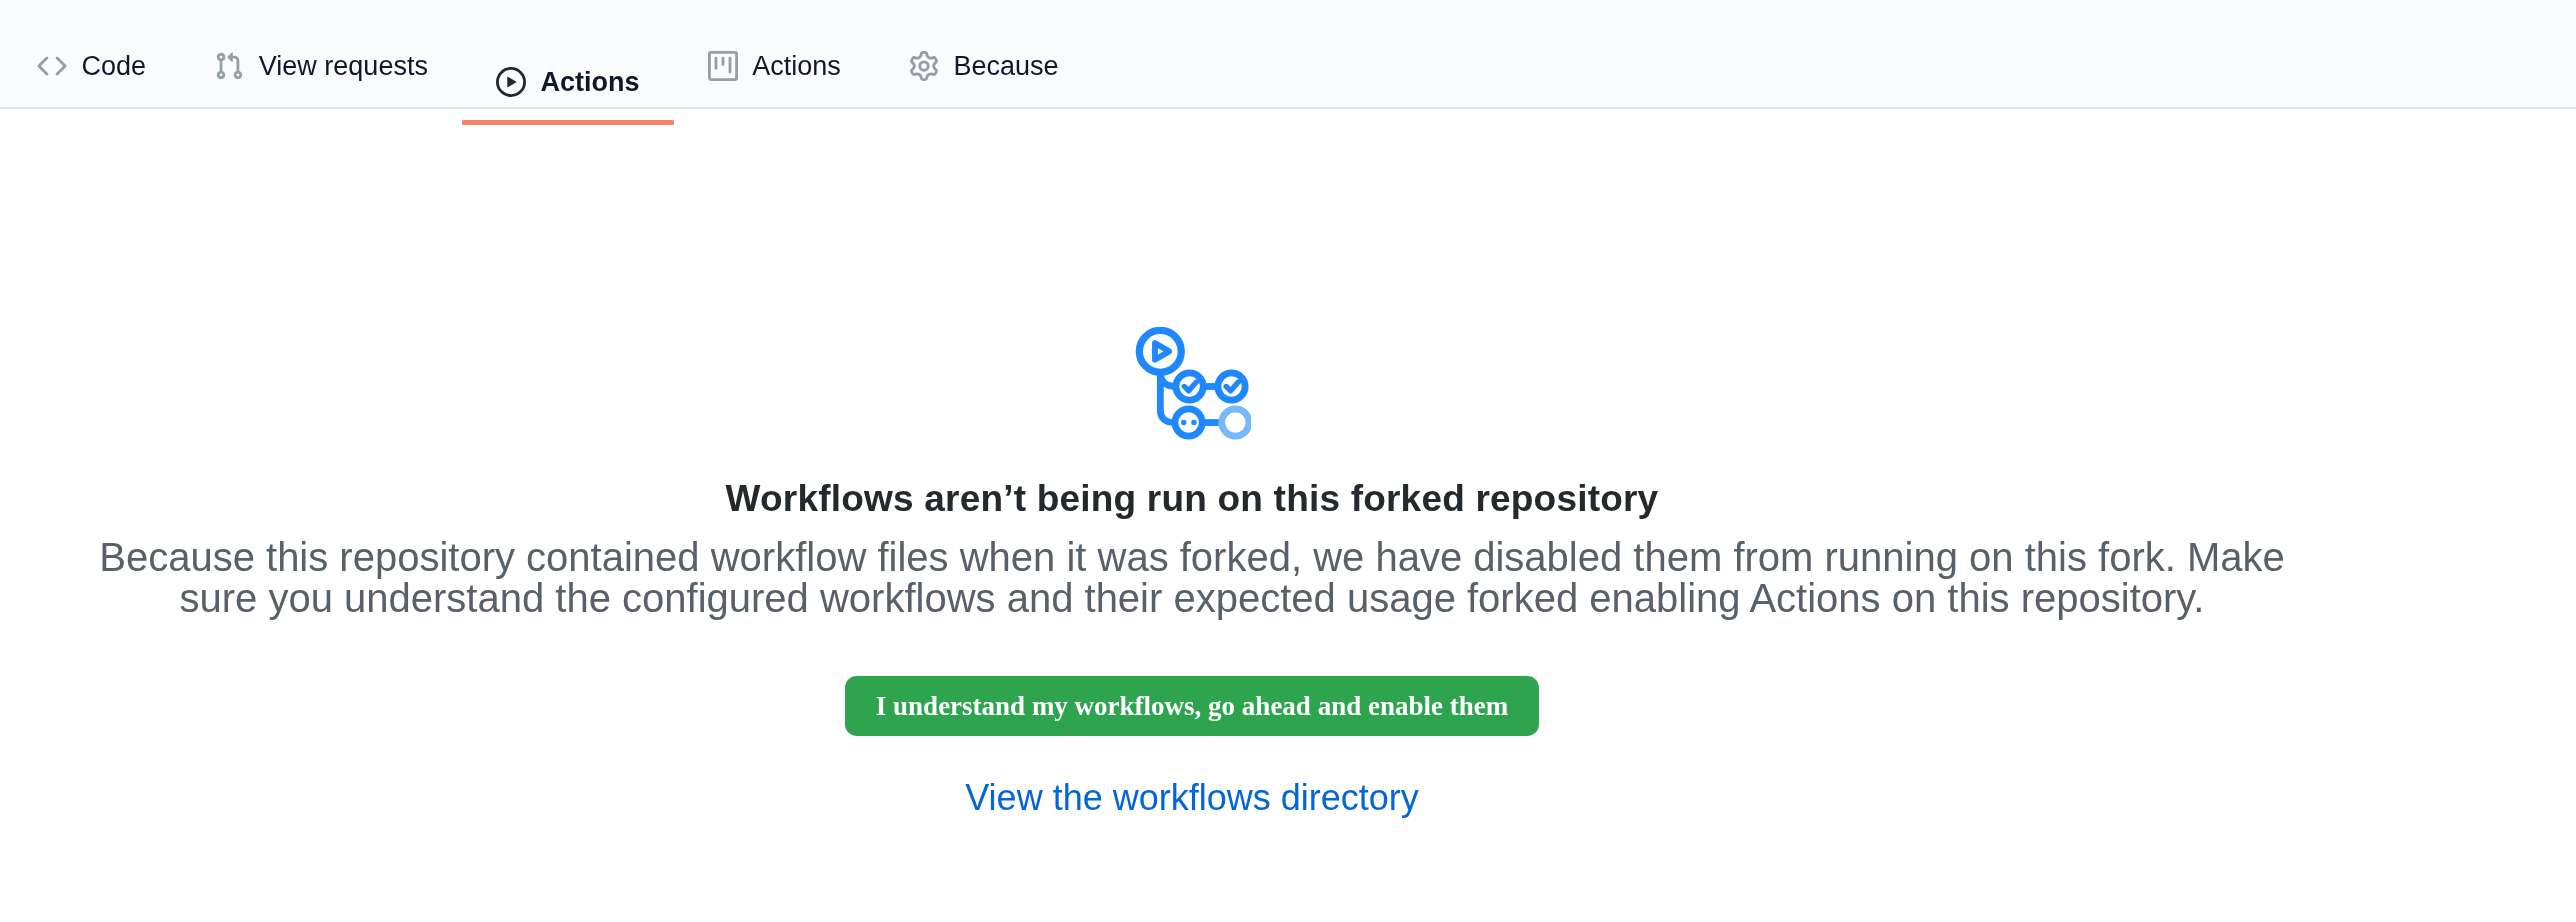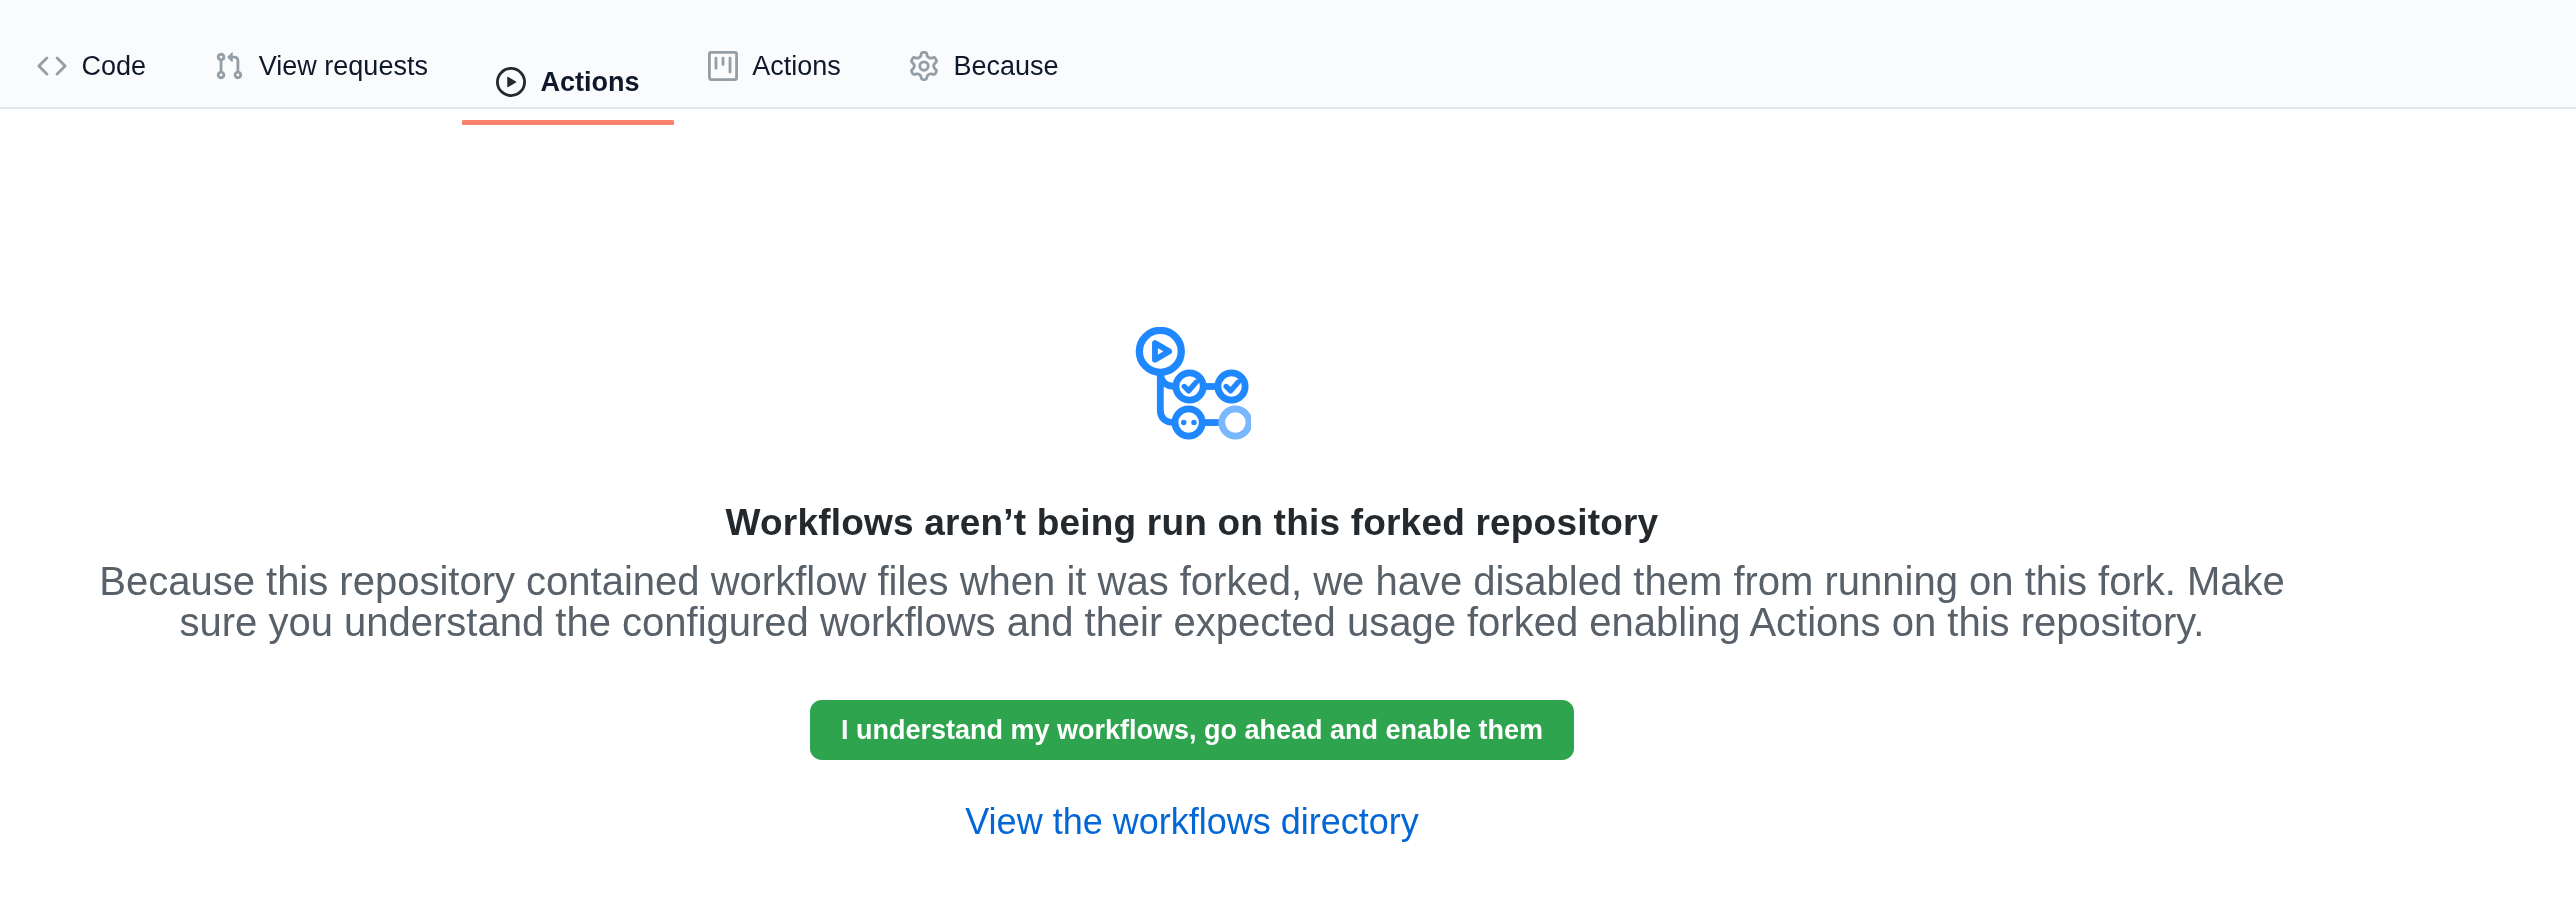--- a/index.html
+++ b/index.html
@@ -50,41 +50,41 @@
   .content {
     width: 2384px;
     display: flex;
     flex-direction: column;
     align-items: center;
     text-align: center;
     padding-top: 218px;
   }
   .illustration { width: 117px; height: 117px; display: block; }
   .page-title {
-    margin-top: 54px;
+    margin-top: 30px;
     font-size: 37px;
     line-height: 49px;
     font-weight: 700;
     color: #24292e;
     letter-spacing: 0.2px;
   }
   .description {
     margin-top: 13.7px;
     font-size: 40px;
     line-height: 41px;
     color: #586069;
   }
   .description div { white-space: nowrap; }
   .primary-btn {
     margin-top: 57px;
     height: 60px;
     padding: 0 31px;
     background: #2ea44f;
     color: #ffffff;
-    font-family: Liberation Sans, sans-serif;
+    font-family: Liberation Serif, serif;
     font-size: 27px;
     font-weight: 700;
     line-height: 58px;
     border: none;
     border-radius: 11.7px;
     cursor: pointer;
     white-space: nowrap;
   }
   .dir-link {
     margin-top: 41px;

